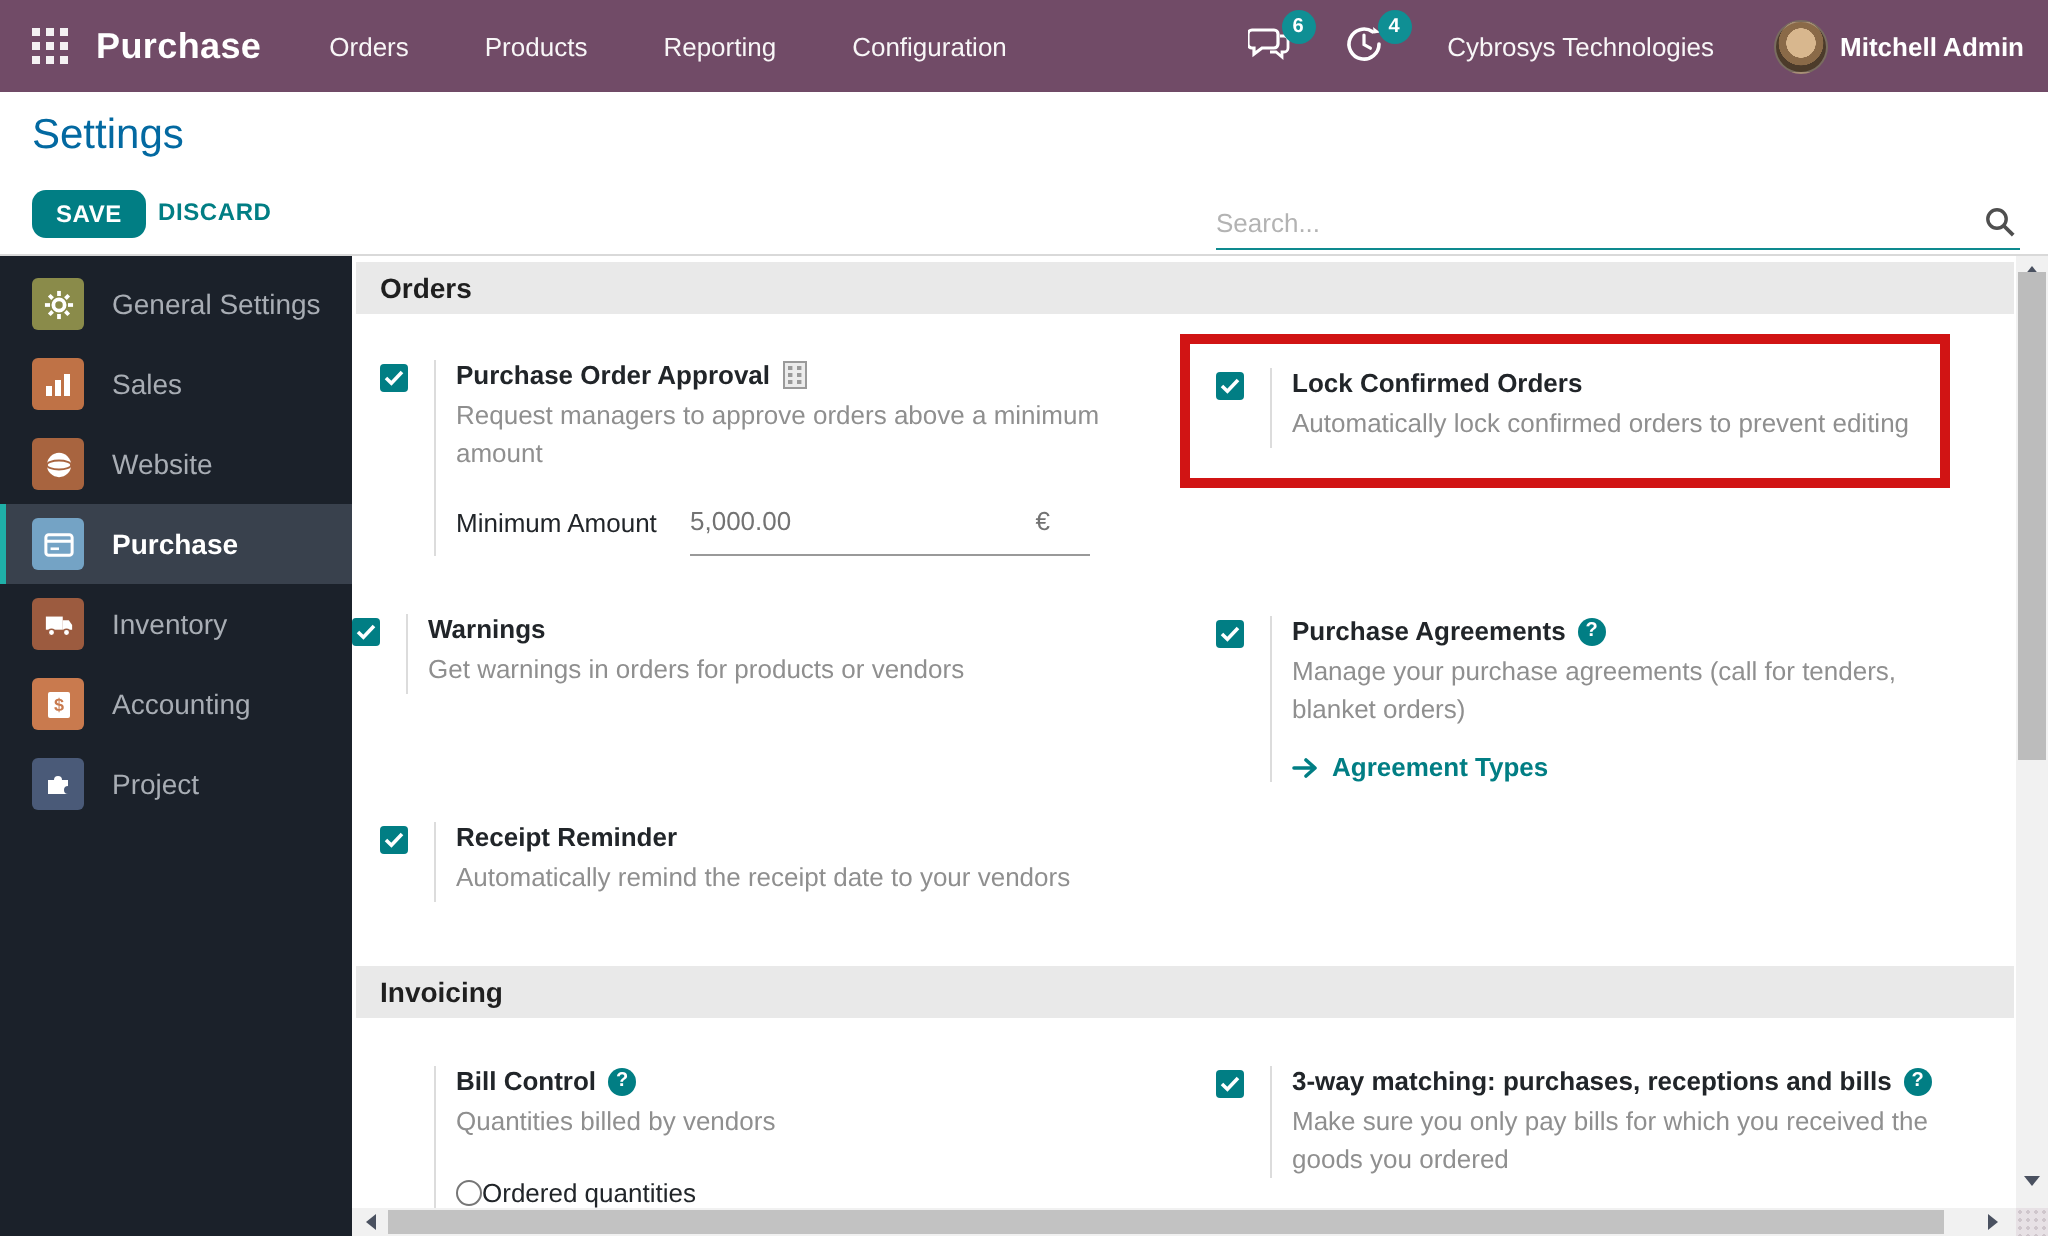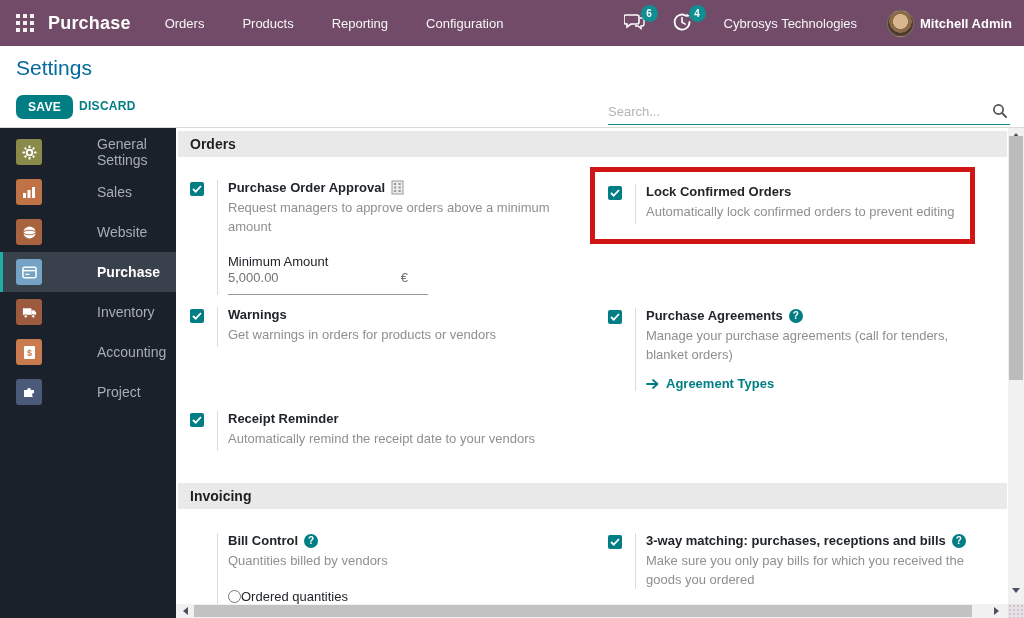--- a/index.html
+++ b/index.html
@@ -49,21 +49,21 @@
   }
   .search-box { position:absolute; left:608px; top:52px; width:402px; height:27px;
     border-bottom:1px solid #0e8a8f; display:flex; align-items:center; }
   .search-box input {
     flex:1; border:none; outline:none; font-size:13px; font-family:inherit; color:#333; background:transparent;
   }
   .search-box input::placeholder { color:#b3b3b3; }
   .search-icon { width:16px; height:16px; flex:none; margin-right:2px; cursor:pointer; }
   
   .sidebar { position:absolute; left:0; top:128px; width:176px; height:490px; background:#1b212a; }
-  .sb-item { height:40px; display:flex; align-items:center; cursor:pointer; padding-left:16px;gap:41px; }
+  .sb-item { height:40px; display:flex; align-items:center; cursor:pointer; padding-left:16px; }
   .sb-item.active { background:#39414d; border-left:3px solid #1fb0a8; padding-left:13px; }
   .sb-icon { width:26px; height:26px; border-radius:3px; flex:none;
     display:flex; align-items:center; justify-content:center; }
   .sb-label { margin-left:14px; font-size:14px; color:#a8adb4; }
   .sb-item.active .sb-label { color:#fff; font-weight:700; }
   
   .content { position:absolute; left:176px; top:128px; width:832px; height:476px; background:#fff; overflow:hidden; }
   .section-header {
     position:absolute; left:2px; width:829px; height:26px; background:#e9e9e9;
     font-size:14px; font-weight:700; color:#1f1f1f; line-height:26px; padding-left:12px;
@@ -76,21 +76,21 @@
   .cb-space { width:14px; flex:none; }
   .vline { align-self:stretch; border-left:1px solid #dcdcdc; margin:0 10px 0 13px; min-height:40px; }
   .stext { flex:1; }
   .slabel-row { display:flex; align-items:center; gap:6px; }
   .slabel { font-size:13px; font-weight:700; color:#212529; }
   .sdesc { font-size:13px; color:#8f8f8f; line-height:19px; margin-top:3px; }
   .help-icon {
     width:14px; height:14px; border-radius:50%; background:#017e84; color:#fff; font-size:10px;
     font-weight:700; display:inline-flex; align-items:center; justify-content:center; flex:none; cursor:pointer;
   }
-  .min-row { display:flex; margin-top:17px;flex-direction:column; }
+  .min-row { display:flex; margin-top:17px; }
   .min-label { width:117px; font-size:13px; color:#212529; line-height:17px; flex:none; }
   .min-field { width:200px; border-bottom:1px solid #999; display:flex; justify-content:space-between;
     font-size:13px; color:#737373; padding:0 20px 9px 0; cursor:text; }
   .link-row { display:flex; align-items:center; gap:6px; margin-top:12px; cursor:pointer; }
   .link-label { color:#017e84; font-size:13px; font-weight:700; }
   .radio-row { display:flex; align-items:center; gap:0; margin-top:19px; }
   .radio { width:13px; height:13px; border-radius:50%; border:1px solid #767676; background:#fff; cursor:pointer; flex:none;}
   .radio-label { font-size:13px; color:#212529; }
   .ent-icon { display:inline-flex; flex:none; }
   
@@ -292,21 +292,21 @@
     </span>
     <span class="vline"></span>
     <div class="stext">
       <div class="slabel-row">
         <span class="slabel">Lock Confirmed Orders</span>
       </div>
       <div class="sdesc">Automatically lock confirmed orders to prevent editing</div>
     </div>
   </div>
 
-  <div class="setting" style="left:14px;top:179px;width:385px">
+  <div class="setting" style="left:0;top:179px;width:385px">
     <span class="cb">
       <svg width="10" height="8" viewBox="0 0 10 8">
           <polyline points="1,4 3.7,6.6 9,1" fill="none" stroke="#fff" stroke-width="1.8"></polyline>
         </svg>
     </span>
     <span class="vline"></span>
     <div class="stext">
       <div class="slabel-row">
         <span class="slabel">Warnings</span>
       </div>

